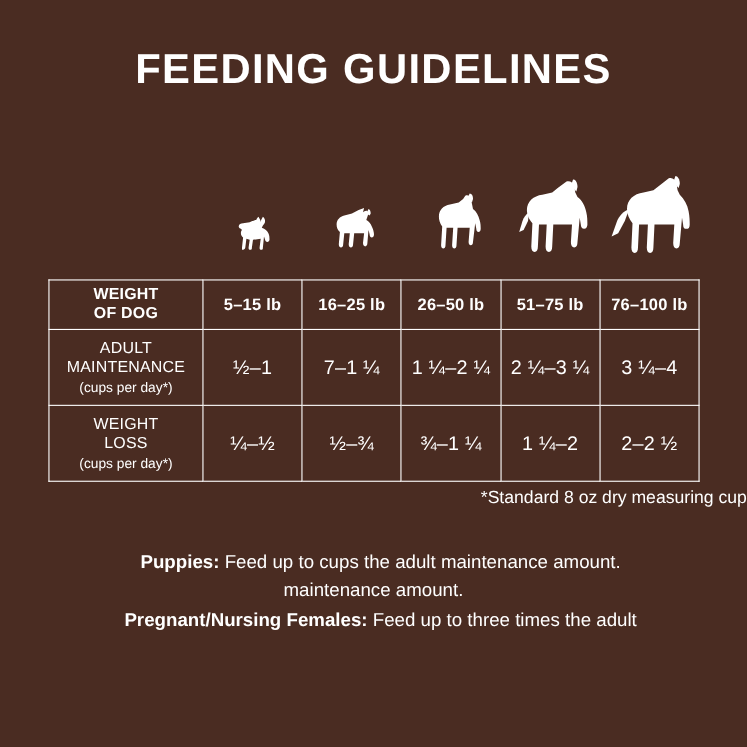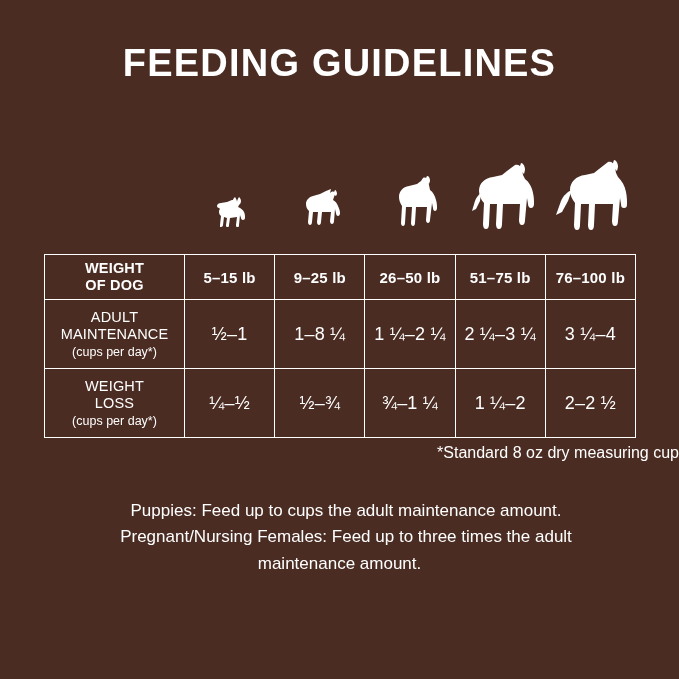--- a/index.html
+++ b/index.html
@@ -115,21 +115,21 @@
 
   .notes {
     position: absolute;
     left: 60px;
     right: 60px;
     top: 498px;
     text-align: center;
     font-size: 17px;
     line-height: 1.55;
   }
-  .notes b { font-weight: normal; padding-left: 13px; }
+  .notes b { font-weight: bold; padding-left: 13px; }
   .notes .line { display: block; }
 </style>
 </head>
 <body>
 
 <div class="page">
 
   <div class="title">FEEDING GUIDELINES</div>
 
   <div class="dogs">
@@ -192,33 +192,33 @@
           <col class="col-data">
           <col class="col-data">
       </colgroup>
       <tbody>
           <tr class="head-row">
         <th class="rowlabel">
           <div>WEIGHT</div>
           <div>OF DOG</div>
         </th>
         <th>5–15 lb</th>
-        <th>9–25 lb</th>
+        <th>16–25 lb</th>
         <th>26–50 lb</th>
         <th>51–75 lb</th>
         <th>76–100 lb</th>
       </tr>
       <tr class="data-row">
         <td class="rowlabel">
           <div>ADULT</div>
           <div>MAINTENANCE</div>
           <span class="sub">(cups per day*)</span>
         </td>
         <td class="value">½–1</td>
-        <td class="value">1–8 ¼</td>
+        <td class="value">7–1 ¼</td>
         <td class="value">1 ¼–2 ¼</td>
         <td class="value">2 ¼–3 ¼</td>
         <td class="value">3 ¼–4</td>
       </tr>
       <tr class="data-row">
         <td class="rowlabel">
           <div>WEIGHT</div>
           <div>LOSS</div>
           <span class="sub">(cups per day*)</span>
         </td>
@@ -231,19 +231,19 @@
     </tbody>
       </table>
   </div>
 
   <div class="footnote">*Standard 8 oz dry measuring cup</div>
 
   <div class="notes">
     <span class="line">
       <b>Puppies:</b><span> Feed up to cups the adult maintenance amount.</span>
     </span>
+    <span class="line">maintenance amount.</span>
     <span class="line">
       <b>Pregnant/Nursing Females:</b><span> Feed up to three times the adult</span>
     </span>
-    <span class="line">maintenance amount.</span>
   </div>
 
 </div>
 
 </body></html>

